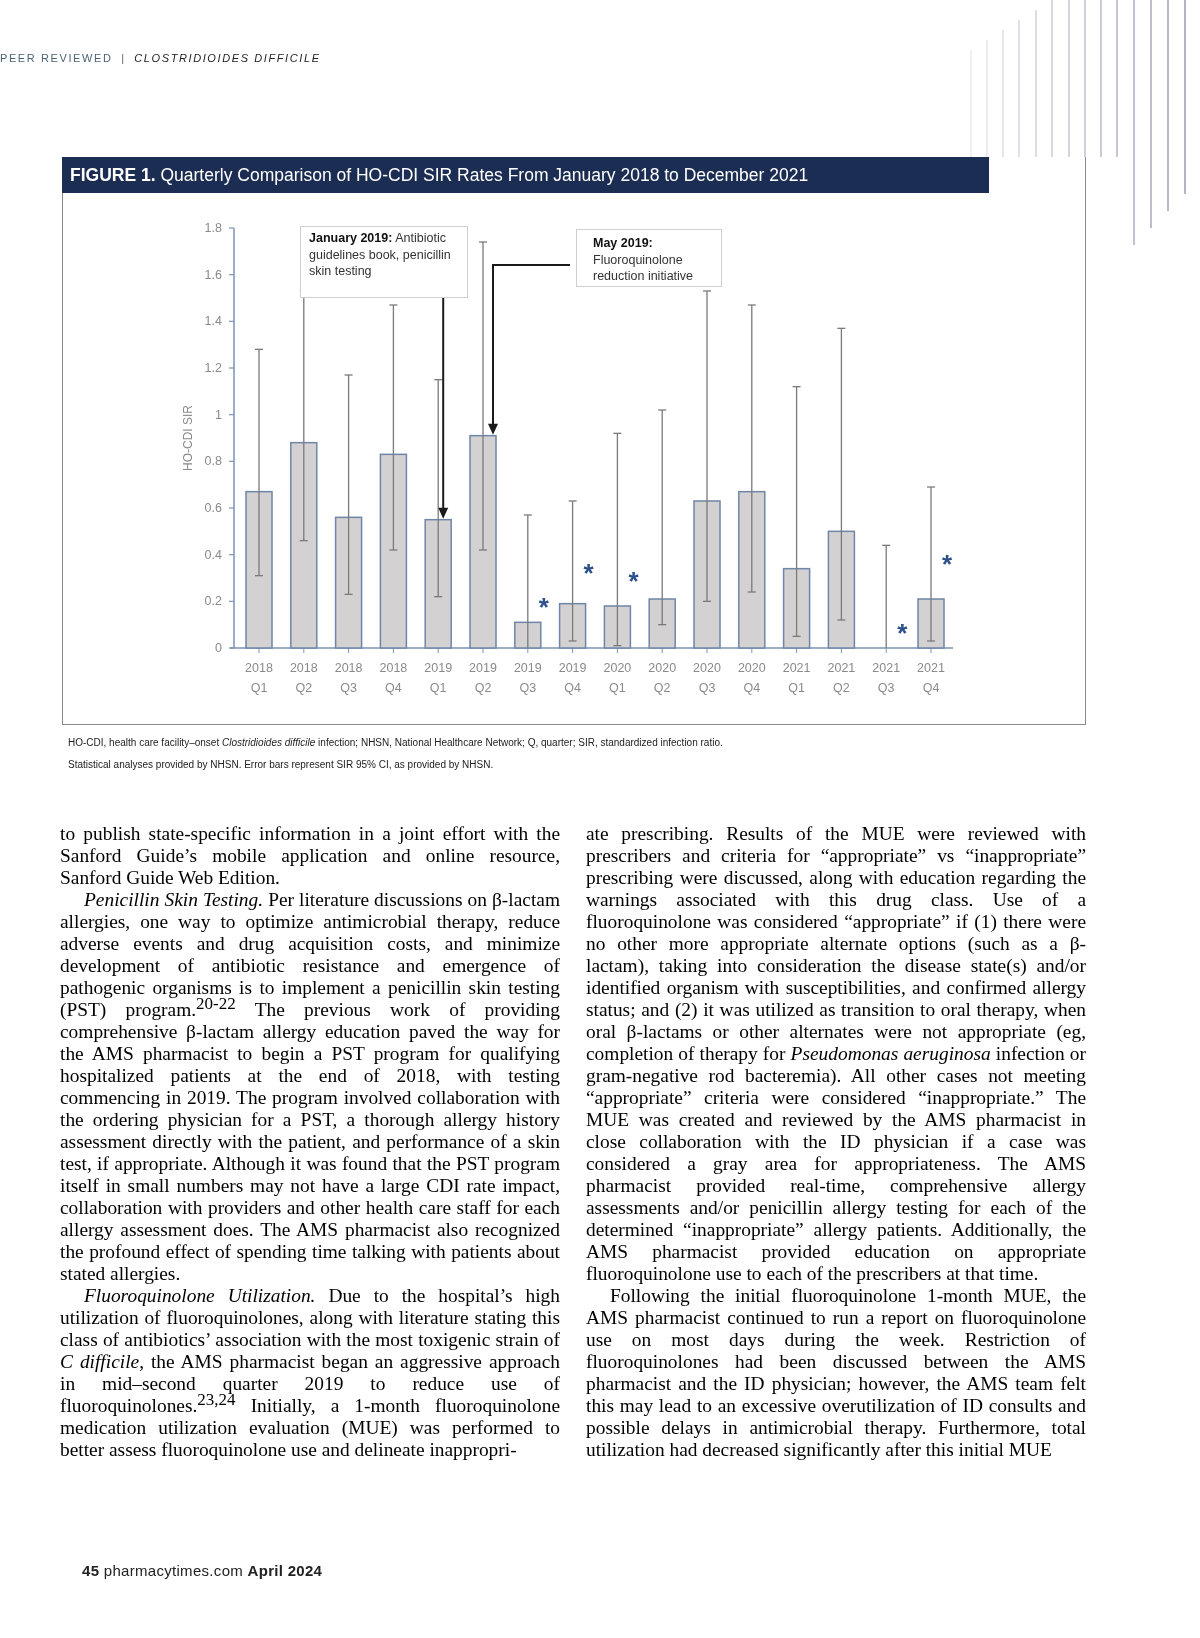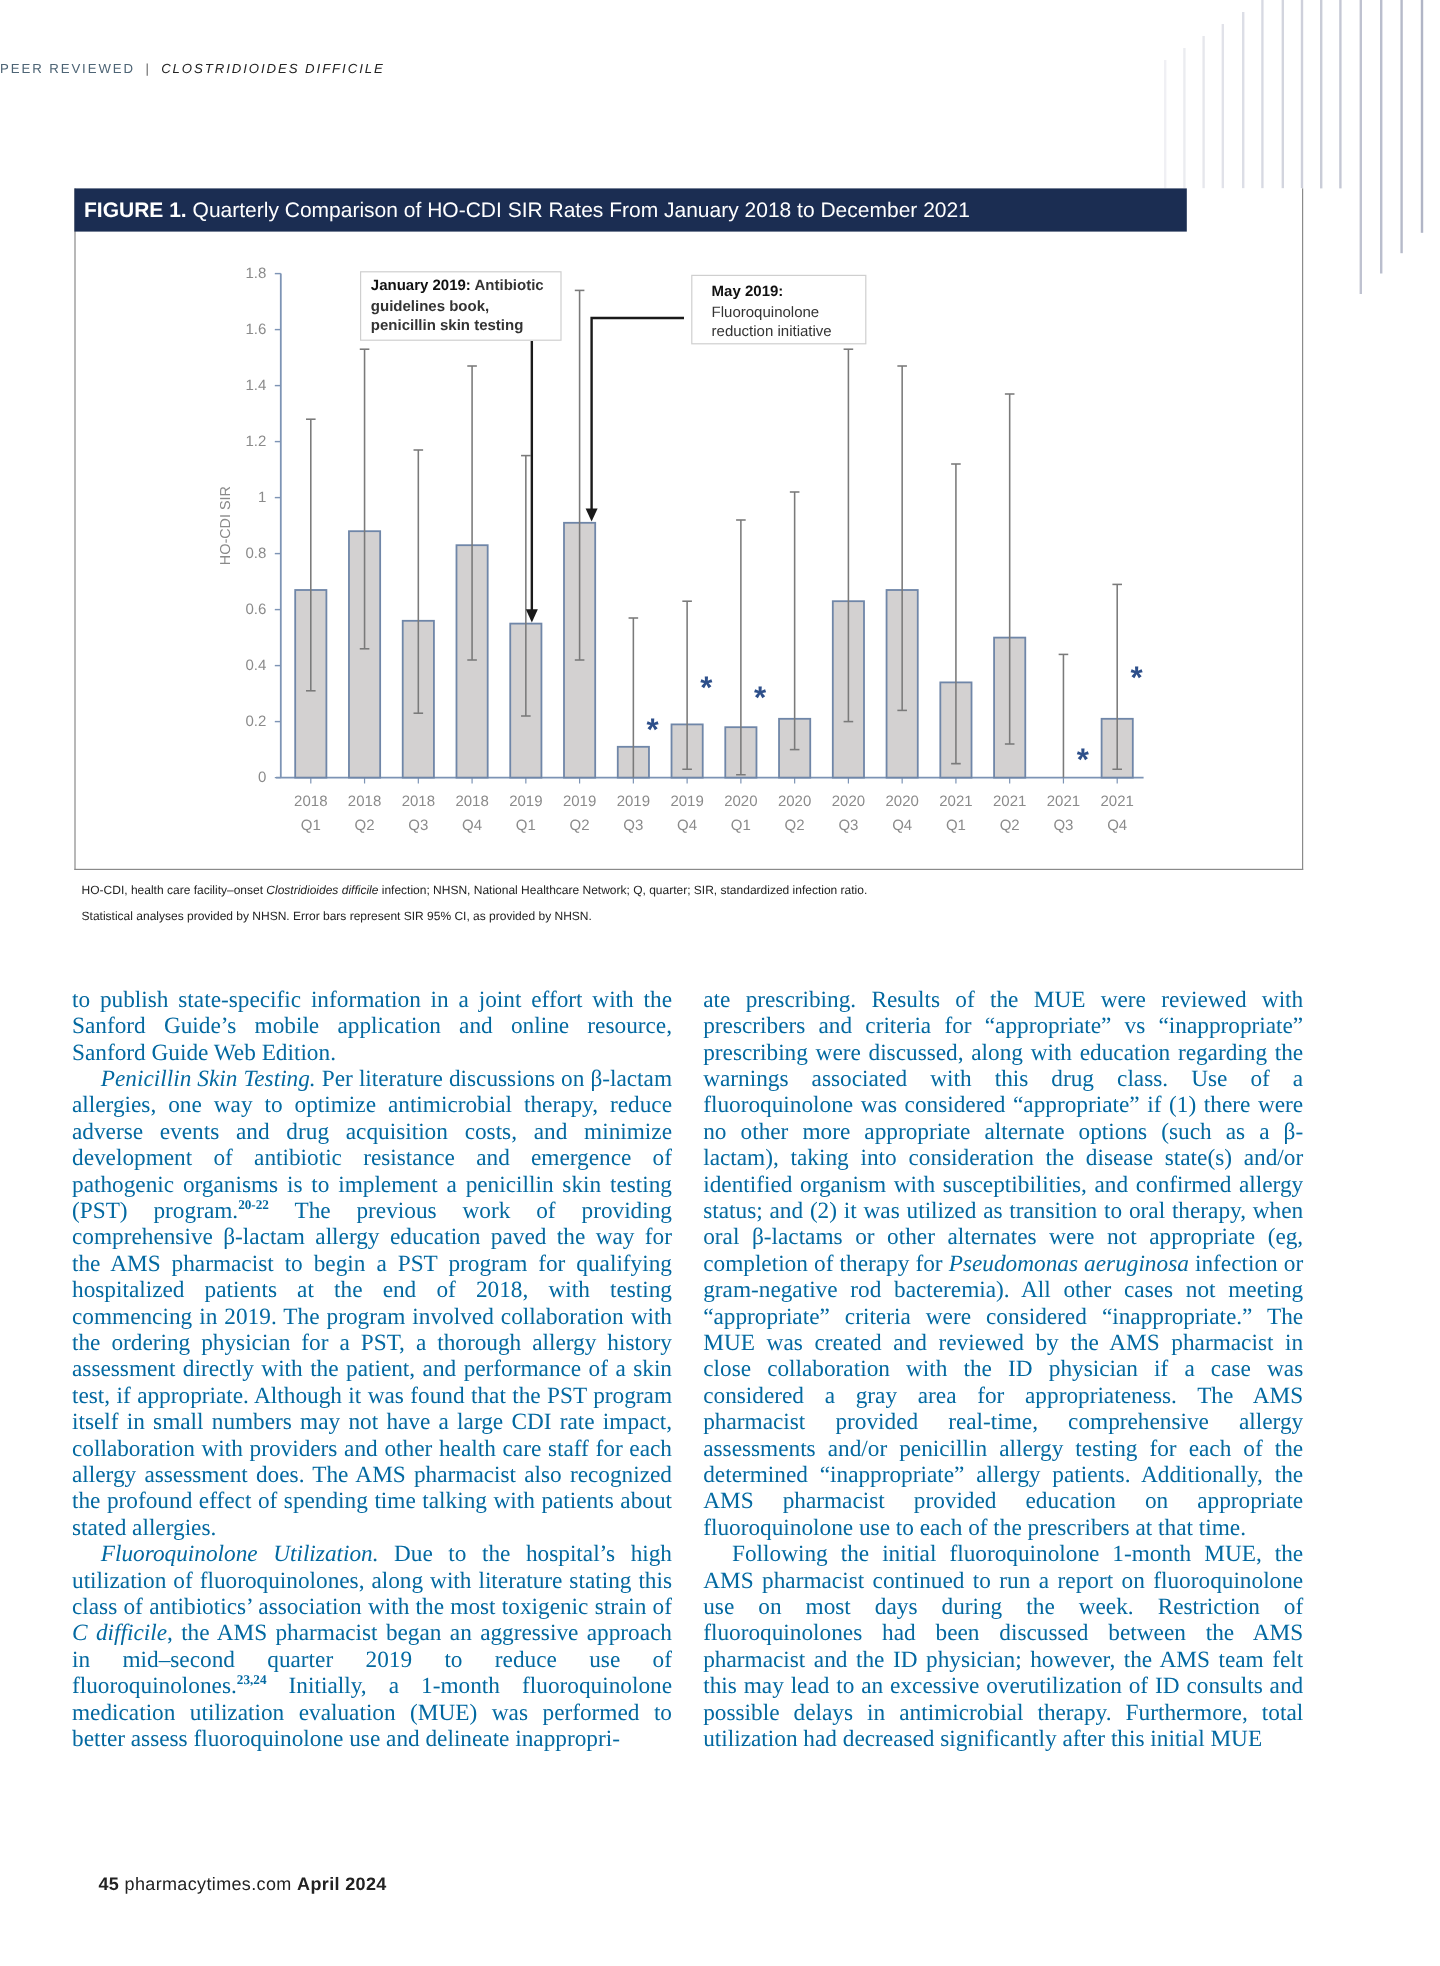--- a/index.html
+++ b/index.html
@@ -12,33 +12,33 @@
   .running-head .topic { font-style: italic; color: #222; }
 
   .figure-box { position: absolute; left: 62px; top: 157px; width: 1024px; height: 568px; border: 1.5px solid #8a8a8a; border-top: none; box-sizing: border-box; background: #fff; }
   .figure-title { position: absolute; left: 62px; top: 157px; width: 927px; height: 36px; background: #1b2d52; color: #fff; font-size: 17.5px; line-height: 36px; padding-left: 8px; box-sizing: border-box; }
   .figure-title b { font-weight: bold; }
 
   #chart-svg { position: absolute; left: 62px; top: 193px; width: 1024px; height: 530px; }
 
   .annot-box { position: absolute; background: #fff; border: 1.5px solid #cfcfcf; font-size: 12.5px; line-height: 16.5px; color: #333; box-sizing: border-box; }
   .annot-box b { color: #111; }
-  .annot-1 { left: 300px; top: 226px; width: 168px; height: 58px; padding: 3px 8px; font-weight: bold; }
+  .annot-1 { left: 300px; top: 226px; width: 168px; height: 72px; padding: 3px 8px; }
   .annot-2 { left: 576px; top: 229px; width: 146px; height: 58px; padding: 5px 16px; }
 
   .caption { position: absolute; left: 68px; top: 732px; width: 1000px; font-size: 10px; line-height: 22px; color: #222; }
   .caption i { font-style: italic; }
 
-  .body-col { position: absolute; top: 823px; width: 500px; font-family: "Liberation Serif", serif; font-size: 19.4px; line-height: 22px; color: #0369a1; text-align: justify; text-align-last: auto; }
+  .body-col { position: absolute; top: 823px; width: 500px; font-family: "Liberation Serif", serif; font-size: 19.4px; line-height: 22px; color: #000000; text-align: justify; text-align-last: auto; }
   .col-left { left: 60px; }
   .col-right { left: 586px; }
   .body-col p { margin: 0; }
   .body-col .indent { text-indent: 24px; }
   .body-col i { font-style: italic; }
-  .body-col sup { font-size: 11px; line-height: 0; vertical-align: super; font-weight: bold; }
+  .body-col sup { font-size: 17px; line-height: 0; vertical-align: super; }
 
   .footer { position: absolute; left: 82px; top: 1562px; font-size: 15px; color: #222; letter-spacing: 0.3px; }
   .footer b { font-weight: bold; }
 </style>
 </head>
 <body>
 
 <svg class="deco-lines" viewBox="0 0 1200 260">
   <g id="deco-group">
       <line x1="971" x2="971" y1="50" y2="157" stroke="#9ea3b8" stroke-width="2" opacity="0.15"></line>

